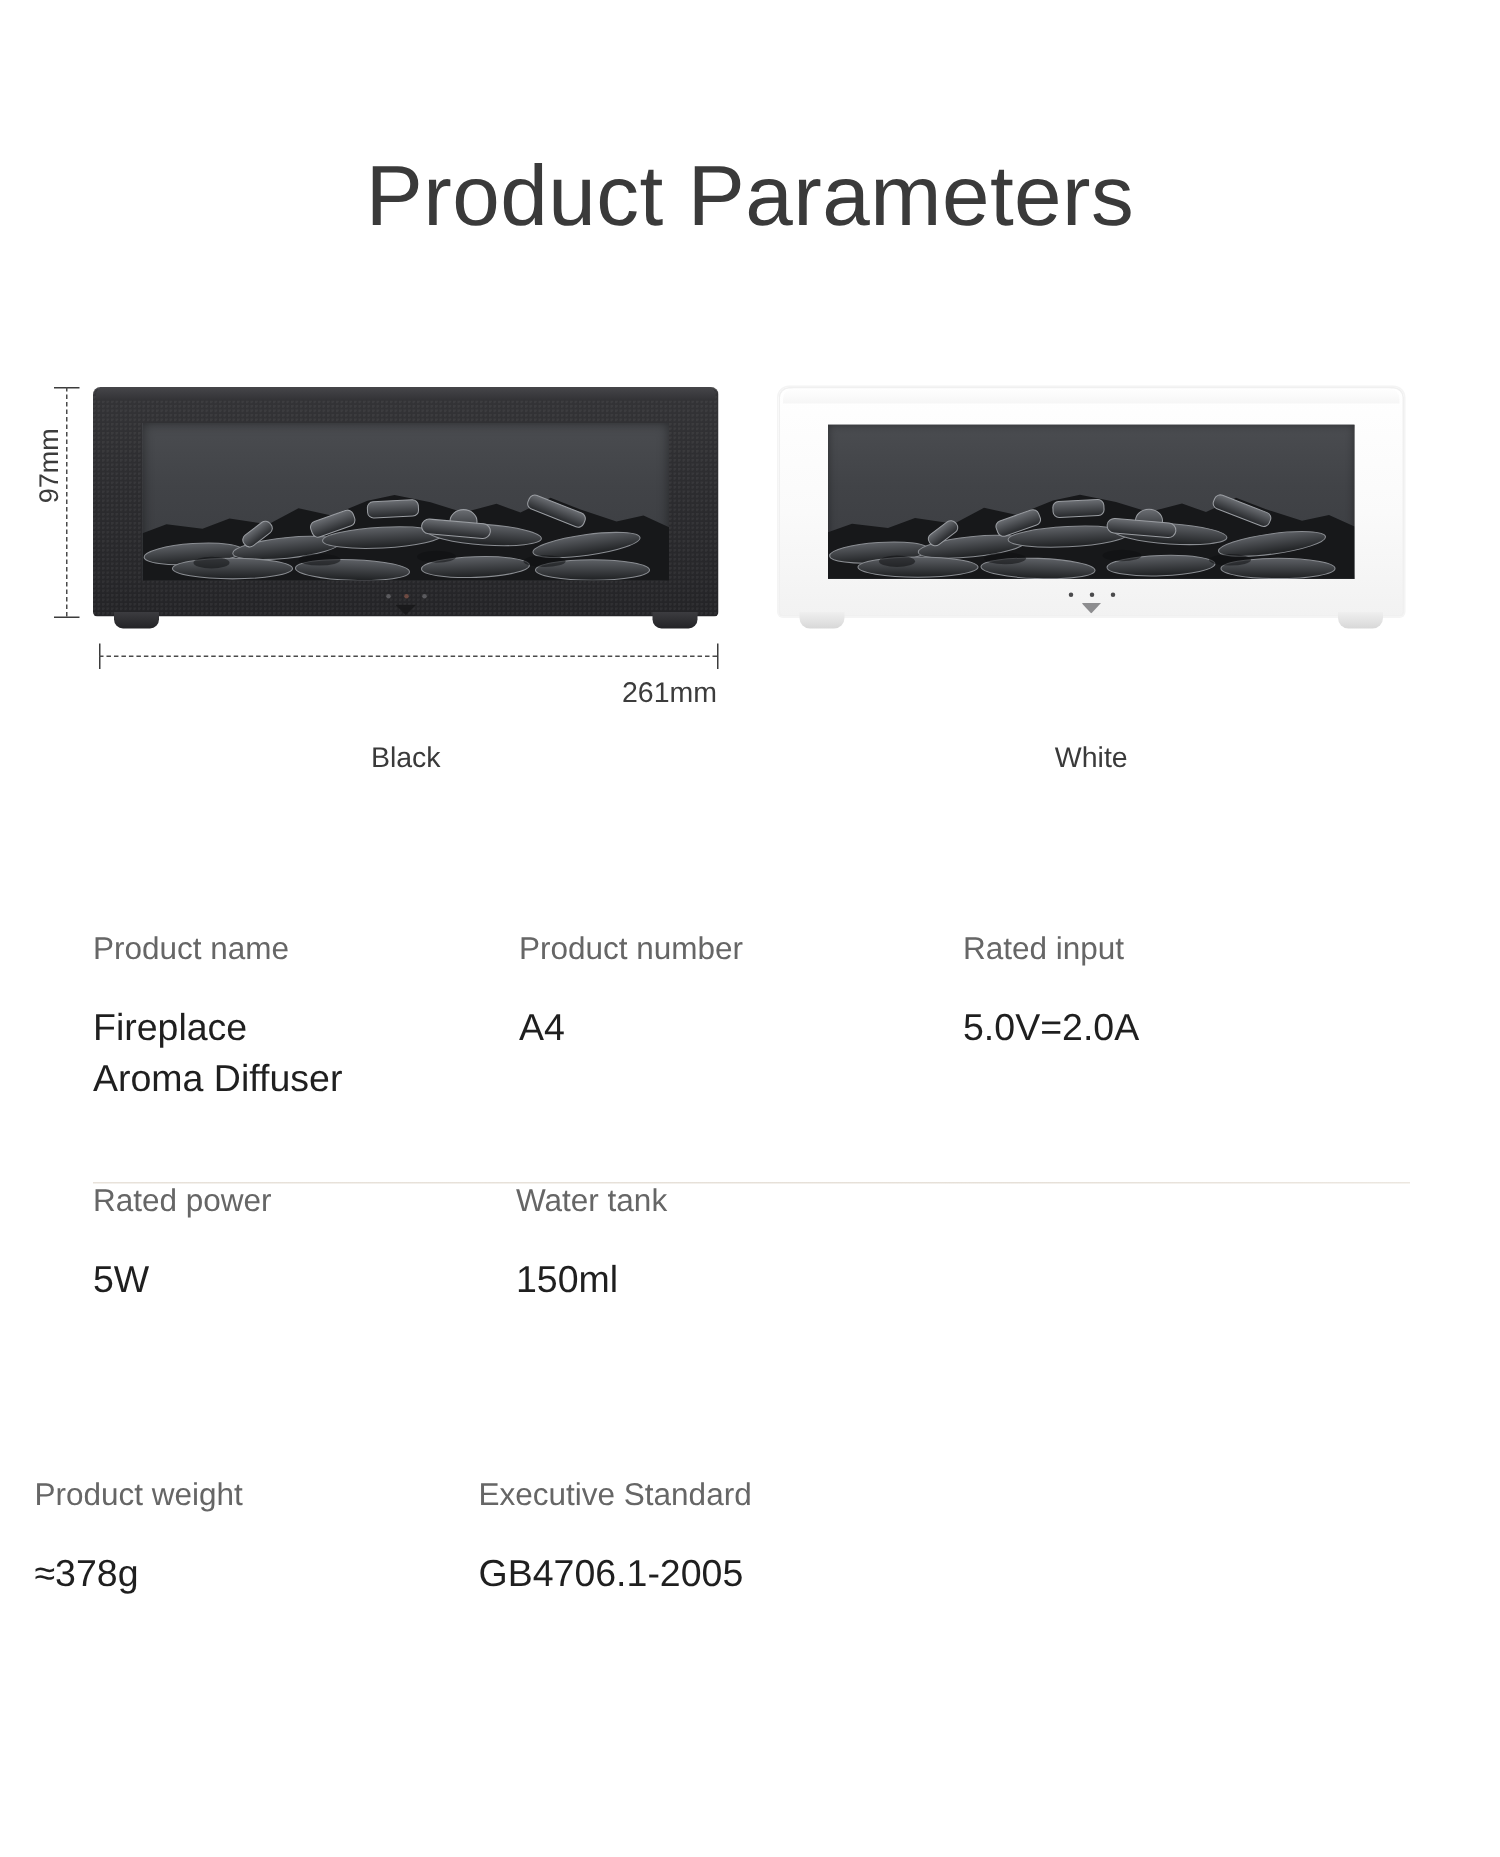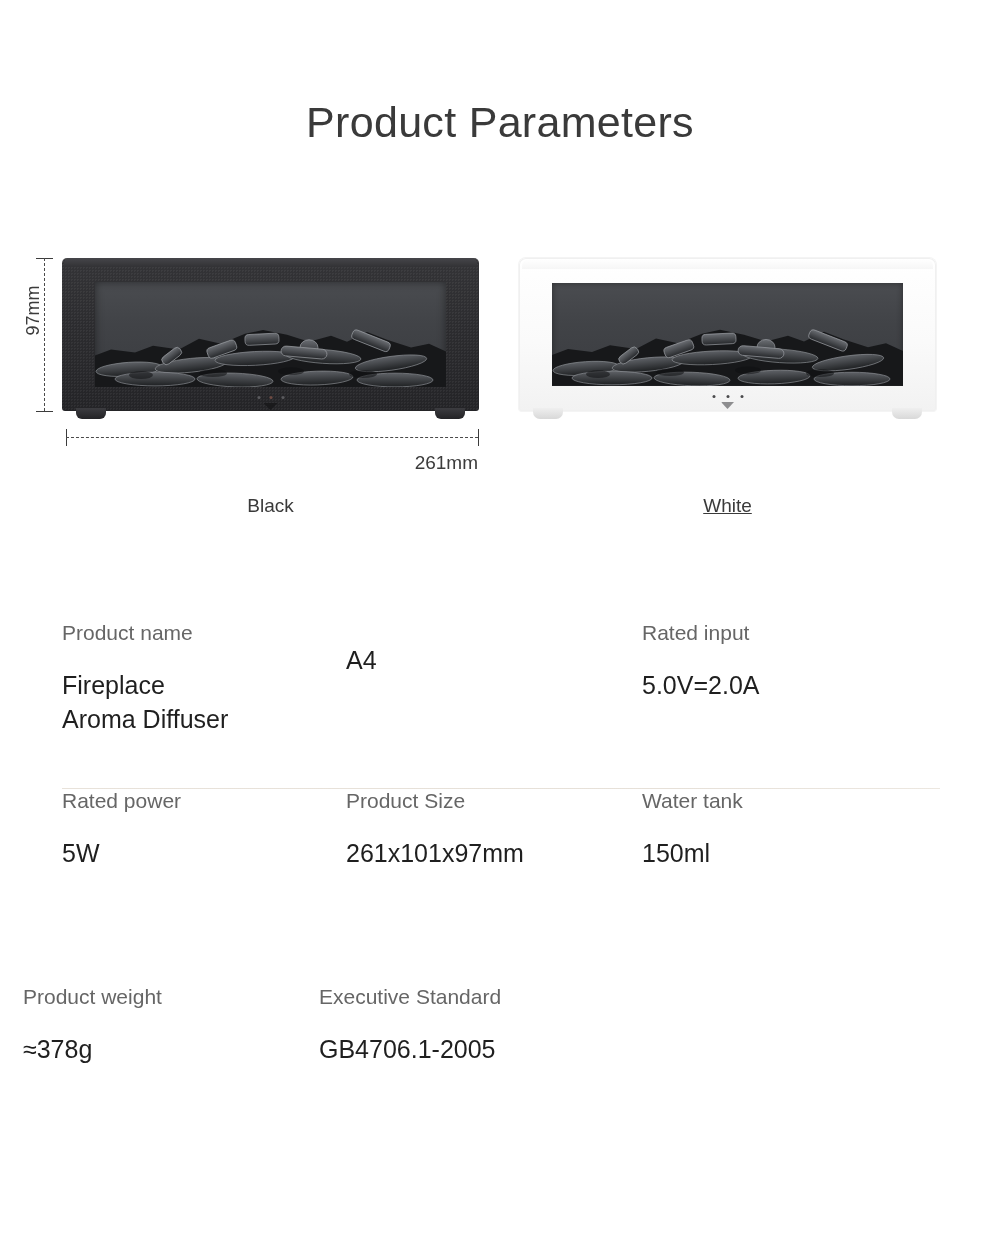--- a/index.html
+++ b/index.html
@@ -8,21 +8,21 @@
     background:#ffffff;
     font-family:"Liberation Sans", sans-serif;
     -webkit-font-smoothing:antialiased;
   }
   .page { position:relative; width:1000px; height:1238px; overflow:hidden; }
 
   
   .page-title {
     position:absolute; left:0; top:98px; width:1000px;
     text-align:center;
-    font-size:43px; font-weight:400; letter-spacing:0.3px;
+    font-size:57px; font-weight:400; letter-spacing:0.3px;
     color:#3a3a3a;
   }
 
   
   .products { position:absolute; left:0; top:240px; width:1000px; height:300px; }
 
   
   .unit-black {
     position:absolute; left:62px; top:18px; width:417px; height:153px;
   }
@@ -132,21 +132,21 @@
   .dim-h-label {
     position:absolute; left:66px; top:452px; width:412px;
     text-align:right; font-size:19px; color:#3c3c3c;
   }
 
   
   .caption-black, .caption-white {
     position:absolute; top:495px; font-size:19px; color:#3a3a3a; text-align:center;
   }
   .caption-black { left:62px; width:417px; }
-  .caption-white { left:519px; width:417px;text-decoration:underline; }
+  .caption-white { left:519px; width:417px; }
 
   
   .specs { position:absolute; left:0; top:620px; width:1000px; }
   .spec-row { position:relative; display:flex; }
   .spec-row.r1 { height:168px; }
   .spec-row.r2 { height:196px; }
   .spec-row.r3 { height:140px; }
   .spec-cell { position:relative; }
   .spec-cell.c1 { width:323px; padding-left:62px; }
   .spec-cell.c2 { width:298px; padding-left:23px; }
@@ -284,38 +284,35 @@
 
   <div class="specs">
 
     <div class="spec-row r1">
       <div class="spec-cell c1">
         <div class="spec-label">Product name</div>
         <div class="spec-value" style="white-space:pre-line">Fireplace
 Aroma Diffuser</div>
       </div>
       <div class="spec-cell c2">
+        <div class="spec-label">Product number</div>
         <div class="spec-value">A4</div>
       </div>
       <div class="spec-cell c3">
         <div class="spec-label">Rated input</div>
         <div class="spec-value">5.0V=2.0A</div>
       </div>
       <div class="divider d1"></div>
     </div>
 
     <div class="spec-row r2">
       <div class="spec-cell c1">
         <div class="spec-label">Rated power</div>
         <div class="spec-value">5W</div>
       </div>
-      <div class="spec-cell c2">
-        <div class="spec-label">Product Size</div>
-        <div class="spec-value">261x101x97mm</div>
-      </div>
       <div class="spec-cell c3">
         <div class="spec-label">Water tank</div>
         <div class="spec-value">150ml</div>
       </div>
     </div>
 
     <div class="spec-row r3">
       <div class="spec-cell c2">
         <div class="spec-label">Product weight</div>
         <div class="spec-value">≈378g</div>

